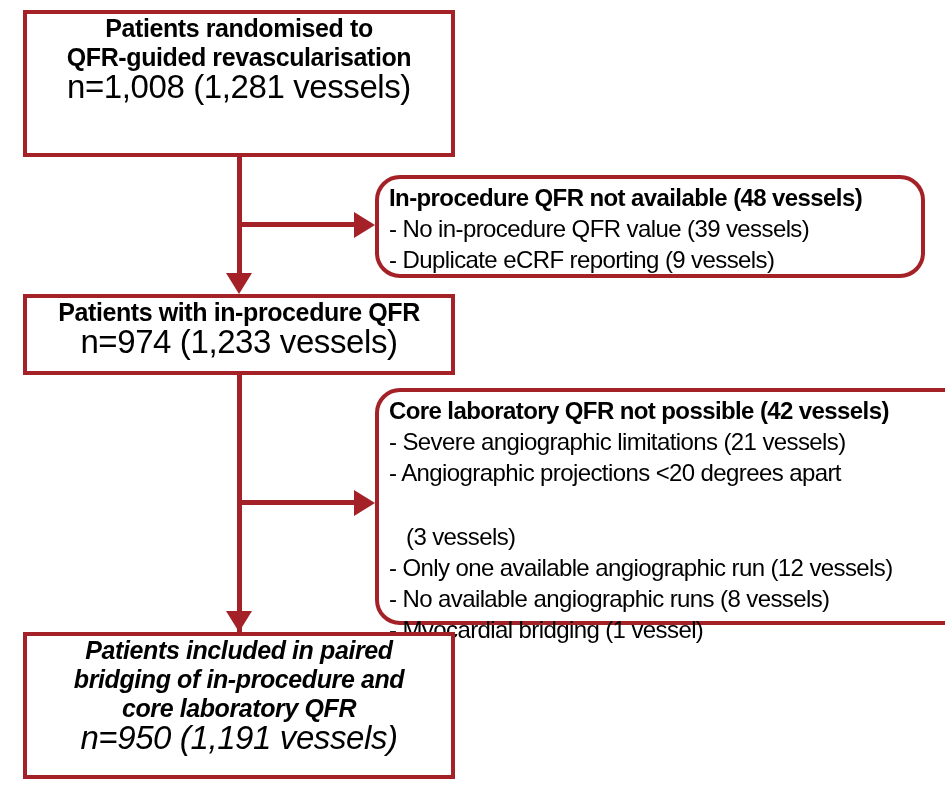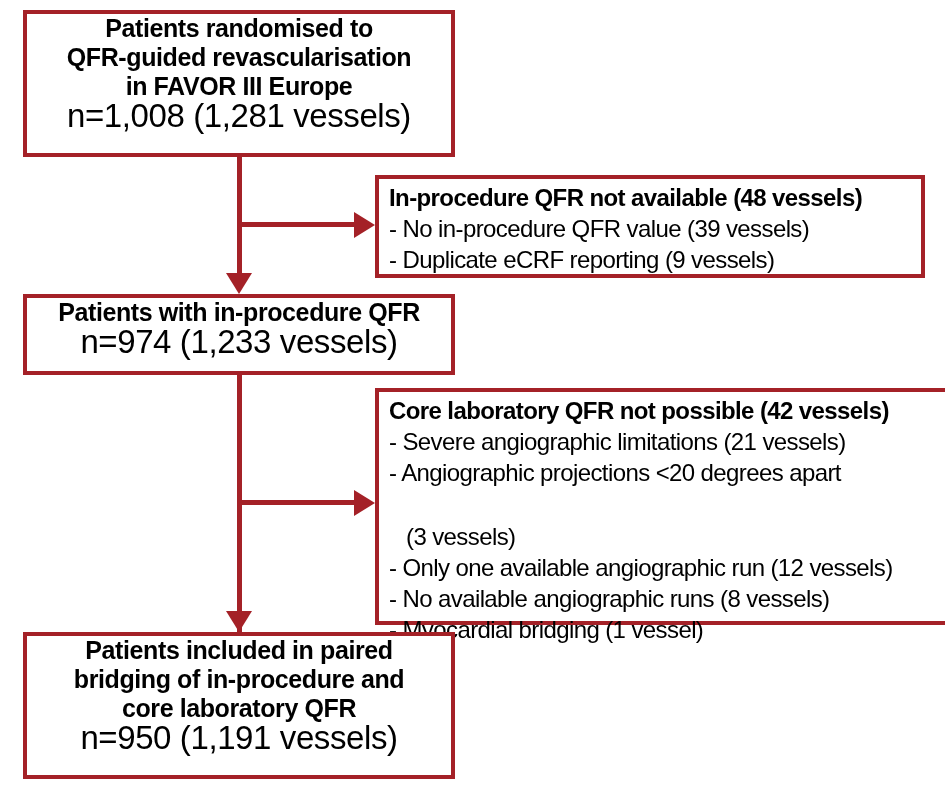--- a/index.html
+++ b/index.html
@@ -32,20 +32,21 @@
   }
   .node.main {
     align-items: center;
     text-align: center;
   }
   .node.side {
     align-items: flex-start;
     text-align: left;
     justify-content: flex-start;
     padding: 3px 8px 3px 10px;
+    border-radius: 25px;
   }
 
   .title-line {
     font-weight: bold;
     font-size: 25px;
     line-height: 29px;
     letter-spacing: -0.4px;
     white-space: nowrap;
   }
   .count-line {
@@ -101,21 +102,20 @@
   }
 </style>
 </head>
 <body>
 
 <div id="flowchart">
 
   <div class="node main" style="left:23px; top:10px; width:432px; height:147px;">
     <div class="title-line">Patients randomised to</div>
     <div class="title-line">QFR-guided revascularisation</div>
-    <div class="title-line">in FAVOR III Europe</div>
     <div class="count-line">n=1,008 (1,281 vessels)</div>
   </div>
 
   <div class="vline" style="left:237px; top:157px; height:122px;"></div>
   <div class="arrow-down" style="left:226px; top:273px;"></div>
   <div class="hline" style="left:237px; top:222px; width:119px;"></div>
   <div class="arrow-right" style="left:354px; top:212px;"></div>
 
   <div class="node side" style="left:375px; top:175px; width:550px; height:103px;">
     <div class="title-line">In-procedure QFR not available (48 vessels)</div>
@@ -136,20 +136,20 @@
   <div class="node side" style="left:375px; top:388px; width:616px; height:237px;text-align:center;">
     <div class="title-line">Core laboratory QFR not possible (42 vessels)</div>
     <div class="bullet-line">- Severe angiographic limitations (21 vessels)</div>
     <div class="bullet-line">- Angiographic projections &lt;20 degrees apart</div>
     <div class="bullet-line indented">(3 vessels)</div>
     <div class="bullet-line">- Only one available angiographic run (12 vessels)</div>
     <div class="bullet-line">- No available angiographic runs (8 vessels)</div>
     <div class="bullet-line">- Myocardial bridging (1 vessel)</div>
   </div>
 
-  <div class="node main" style="left:23px; top:632px; width:432px; height:147px;">
+  <div class="node main" style="left:23px; top:632px; width:432px; height:147px;font-style:italic;">
     <div class="title-line">Patients included in paired</div>
     <div class="title-line">bridging of in-procedure and</div>
     <div class="title-line">core laboratory QFR</div>
     <div class="count-line">n=950 (1,191 vessels)</div>
   </div>
 
 </div>
 
 </body></html>

